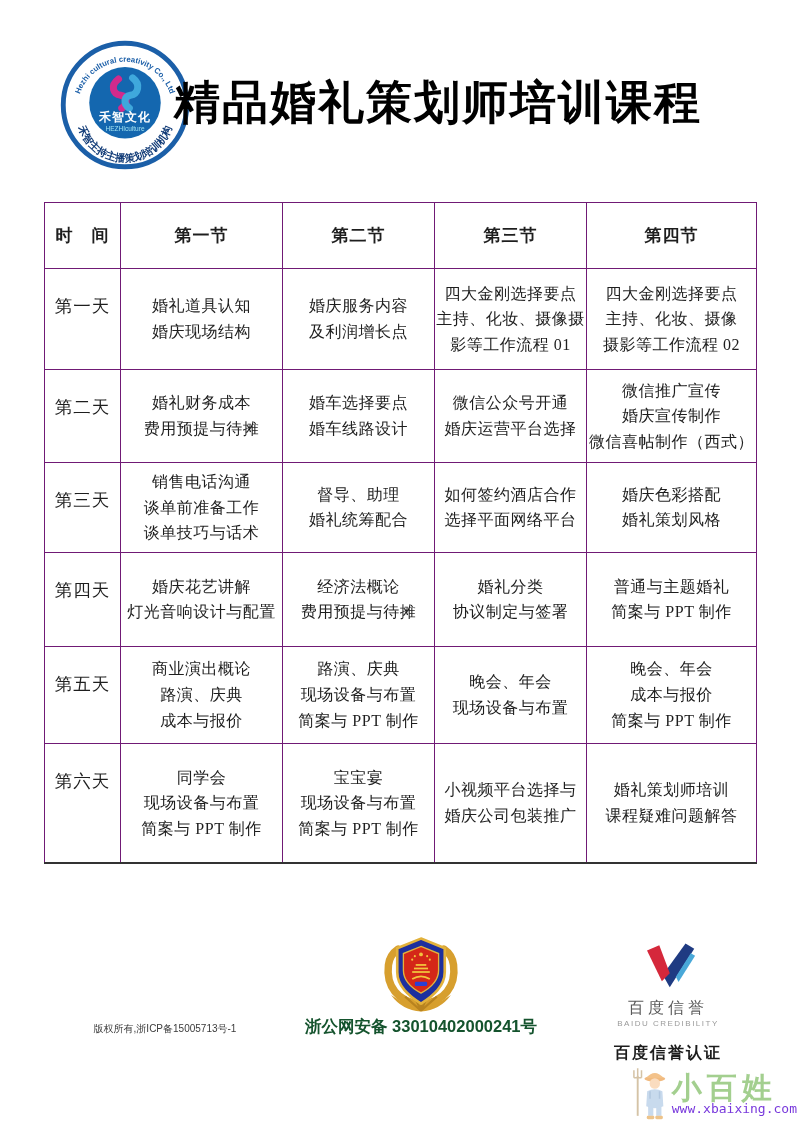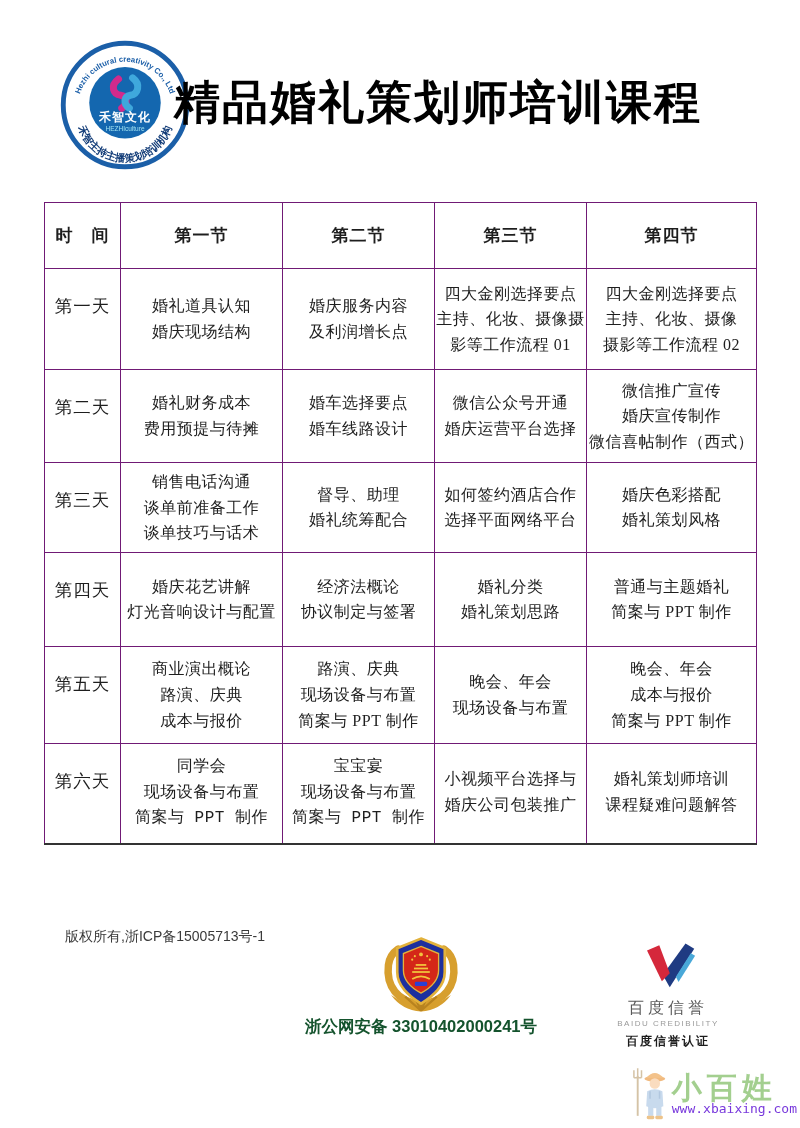--- a/index.html
+++ b/index.html
@@ -27,32 +27,32 @@
   table.schedule th, table.schedule td { border:1px solid #701a75; text-align:center; color:#1e1e1e; }
   table.schedule { border-bottom:2px solid #333; }
   table.schedule th { font-size:17px; font-weight:700; letter-spacing:1px; }
   td.day { vertical-align:top; padding-top:25px; font-size:17.5px; letter-spacing:1px; }
   td.session {
     vertical-align:middle; font-size:16px; line-height:1.6;
     white-space:pre-line; padding:6px 1px; letter-spacing:0.5px;
   }
   tr.hdr { height:66px; }
   tr.r0 { height:101px; } tr.r1 { height:93px; } tr.r2 { height:87px; }
-  tr.r3 { height:94px; } tr.r4 { height:97px; } tr.r5 { height:101px;font-family:Liberation Mono, monospace; }
+  tr.r3 { height:94px; } tr.r4 { height:97px; } tr.r5 { height:120px; }
 
   
   .footer-col { position:absolute; display:flex; flex-direction:column; align-items:center; }
   .footer-copyright { left:62px; top:928px; width:206px; }
   .footer-police { left:328px; top:928px; width:186px; }
   .footer-baidu { left:598px; top:940px; width:140px; }
-  .copyright-text { font-size:14px; color:#3a3a3a; white-space:nowrap; }
+  .copyright-text { margin-top:94px; font-size:10px; color:#3a3a3a; white-space:nowrap; }
   .police-text { font-size:16.5px; font-weight:700; color:#14532d; white-space:nowrap; }
   .baidu-cn { margin-top:2px; font-size:16px; letter-spacing:4px; color:#5a5a5a; }
   .baidu-en { font-size:8px; letter-spacing:1.5px; color:#9a9a9a; }
-  .baidu-caption { margin-top:5px; font-size:12px; font-weight:700; letter-spacing:2px; color:#1c1c1c; }
+  .baidu-caption { margin-top:15px; font-size:16px; font-weight:700; letter-spacing:2px; color:#1c1c1c; }
 
   
   .watermark { position:absolute; right:3px; bottom:6px; display:flex; align-items:center; opacity:0.92; }
   .wm-texts { display:flex; flex-direction:column; margin-left:2px; }
   .wm-name { font-size:30px; font-weight:700; letter-spacing:5px; color:#9ccb86;
              font-family:"Liberation Serif","DejaVu Serif",serif; line-height:1; }
   .wm-url { margin-top:-2px; font-size:13px; color:#6d28d9; font-family:"DejaVu Sans Mono",monospace; }
 </style>
 </head>
 <body>
@@ -135,23 +135,23 @@
         <td class="session">如何签约酒店合作
 选择平面网络平台</td>
         <td class="session">婚庆色彩搭配
 婚礼策划风格</td>
       </tr>
       <tr class="r3">
         <td class="day">第四天</td>
         <td class="session">婚庆花艺讲解
 灯光音响设计与配置</td>
         <td class="session">经济法概论
+费用预提与待摊</td>
+        <td class="session">婚礼分类
 协议制定与签署</td>
-        <td class="session">婚礼分类
-婚礼策划思路</td>
         <td class="session">普通与主题婚礼
 简案与 PPT 制作</td>
       </tr>
       <tr class="r4">
         <td class="day">第五天</td>
         <td class="session">商业演出概论
 路演、庆典
 成本与报价</td>
         <td class="session">路演、庆典
 现场设备与布置

